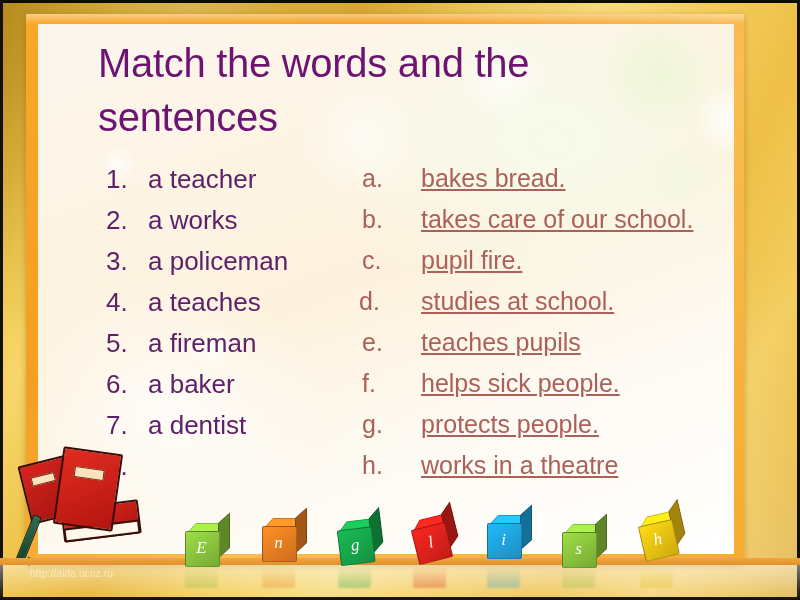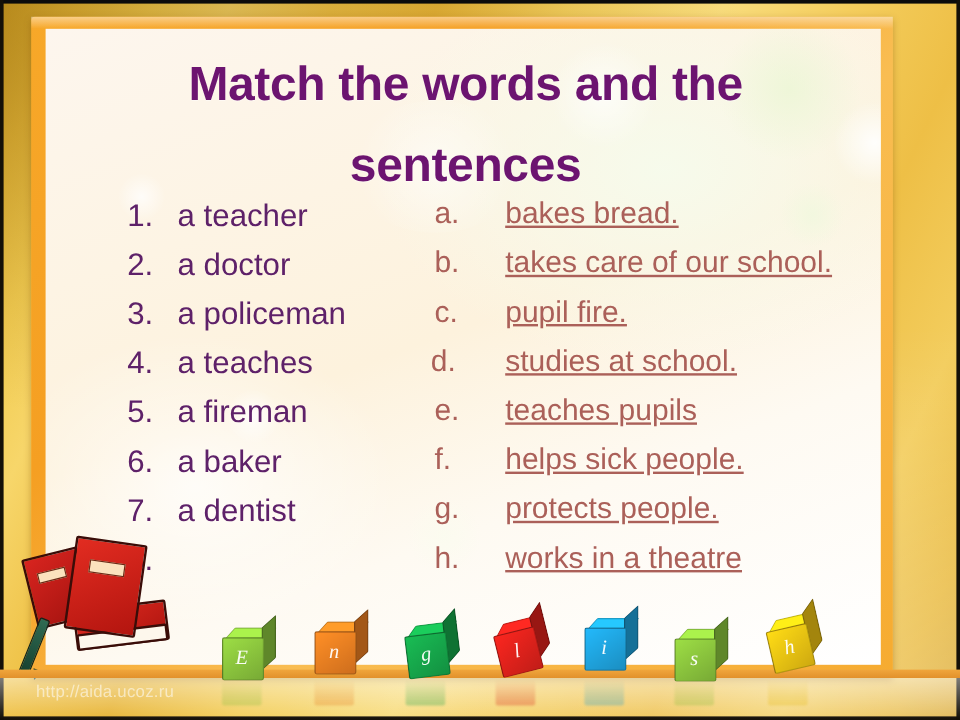--- a/index.html
+++ b/index.html
@@ -56,22 +56,21 @@
   .b2{width:70px;height:70px;left:656px;top:60px;background:radial-gradient(circle,rgba(255,255,255,.9),rgba(255,255,255,0) 70%);}
   .b3{width:54px;height:54px;left:612px;top:128px;background:radial-gradient(circle,rgba(240,248,222,.8),rgba(240,248,222,0) 70%);}
   .b4{width:90px;height:90px;left:420px;top:10px;background:radial-gradient(circle,rgba(255,255,255,.7),rgba(255,255,255,0) 70%);}
   .b5{width:46px;height:46px;left:150px;top:300px;background:radial-gradient(circle,rgba(255,255,255,.8),rgba(255,255,255,0) 70%);}
   .b6{width:64px;height:64px;left:300px;top:390px;background:radial-gradient(circle,rgba(250,252,238,.7),rgba(250,252,238,0) 70%);}
   .b7{width:40px;height:40px;left:60px;top:120px;background:radial-gradient(circle,rgba(255,255,255,.75),rgba(255,255,255,0) 70%);}
   .b8{width:150px;height:110px;left:250px;top:60px;background:radial-gradient(circle,rgba(255,255,255,.55),rgba(255,255,255,0) 70%);}
 
   #title{
     position:absolute;left:60px;top:12px;width:580px;
-    text-align:center;
-    font-size:40px;font-weight:bold;line-height:68px;
+    font-size:40px;font-weight:normal;line-height:54px;
     color:#6c1470;
     letter-spacing:-0.3px;
     text-shadow:0 1px 0 rgba(255,255,255,.45);
   }
 
   #lists{position:absolute;left:0;top:140px;width:696px;}
   .row{position:relative;height:41px;}
   .lmark{position:absolute;left:68px;width:40px;text-align:left;font-size:26px;color:#5e2169;}
   .lword{position:absolute;left:110px;font-size:26px;color:#5e2169;}
   .rmark{position:absolute;left:324px;width:44px;font-size:25px;color:#ab6059;}
@@ -95,21 +94,21 @@
   #shelfGlow{position:absolute;left:0;top:565px;width:800px;height:34px;background:linear-gradient(180deg,rgba(255,255,255,.45),rgba(255,255,255,0));pointer-events:none;}
   .cube{position:absolute;width:40px;height:40px;}
   .cube .face{position:absolute;left:0;top:8px;width:33px;height:34px;border:1px solid rgba(0,0,0,.28);border-radius:2px;}
   .cube .top{position:absolute;left:0;top:0;width:33px;height:10px;transform:skewX(-42deg);transform-origin:bottom left;border:1px solid rgba(0,0,0,.22);border-radius:1px;}
   .cube .side{position:absolute;left:33px;top:0px;width:10px;height:34px;transform:skewY(-42deg);transform-origin:top left;border:1px solid rgba(0,0,0,.22);border-radius:1px;}
   .cube .gl{position:absolute;left:0;top:8px;width:33px;height:34px;display:flex;align-items:center;justify-content:center;
             font-size:17px;color:rgba(255,255,255,.95);font-family:"Liberation Serif",serif;font-style:italic;}
   .refl{position:absolute;width:33px;height:22px;opacity:.30;filter:blur(1px);border-radius:2px;}
 
   #watermark{
-    position:absolute;left:30px;top:568px;font-size:14px;color:rgba(255,255,255,.55);
+    position:absolute;left:30px;top:568px;font-size:10px;color:rgba(255,255,255,.55);
     font-family:"Liberation Sans", sans-serif;letter-spacing:.2px;
   }
 </style>
 </head>
 <body>
 
 <div id="slide">
 
   <div id="frameShade"></div>
   <div id="topEdge"></div>
@@ -134,21 +133,21 @@
 
     <div id="lists">
       <div class="row">
         <span class="lmark">1.</span>
         <span class="lword">a teacher</span>
         <span class="rmark">a.</span>
         <span class="rtext">bakes bread.</span>
       </div>
       <div class="row">
         <span class="lmark">2.</span>
-        <span class="lword">a doctor</span>
+        <span class="lword">a works</span>
         <span class="rmark">b.</span>
         <span class="rtext">takes care of our school.</span>
       </div>
       <div class="row">
         <span class="lmark">3.</span>
         <span class="lword">a policeman</span>
         <span class="rmark">c.</span>
         <span class="rtext">pupil fire.</span>
       </div>
       <div class="row">

